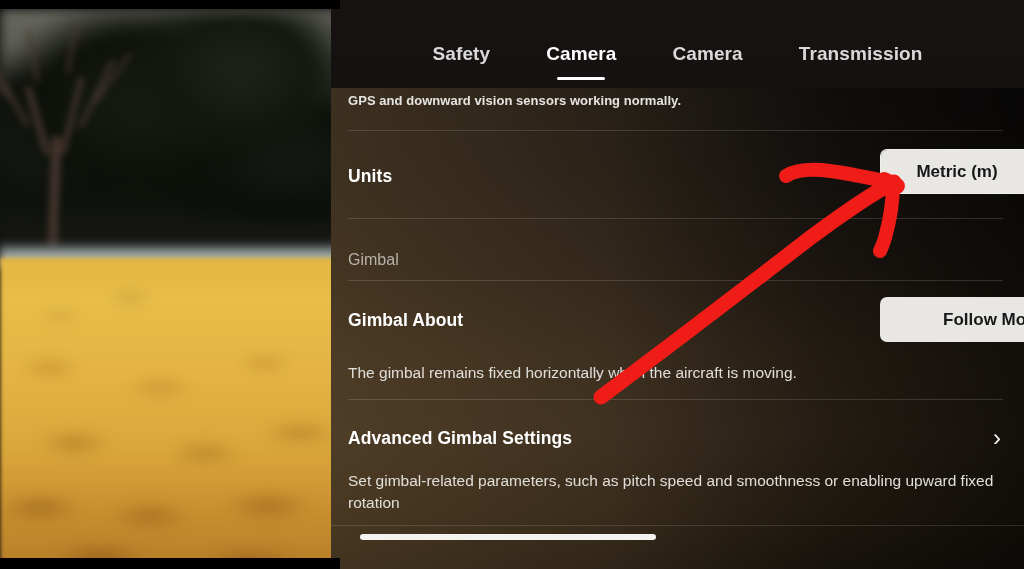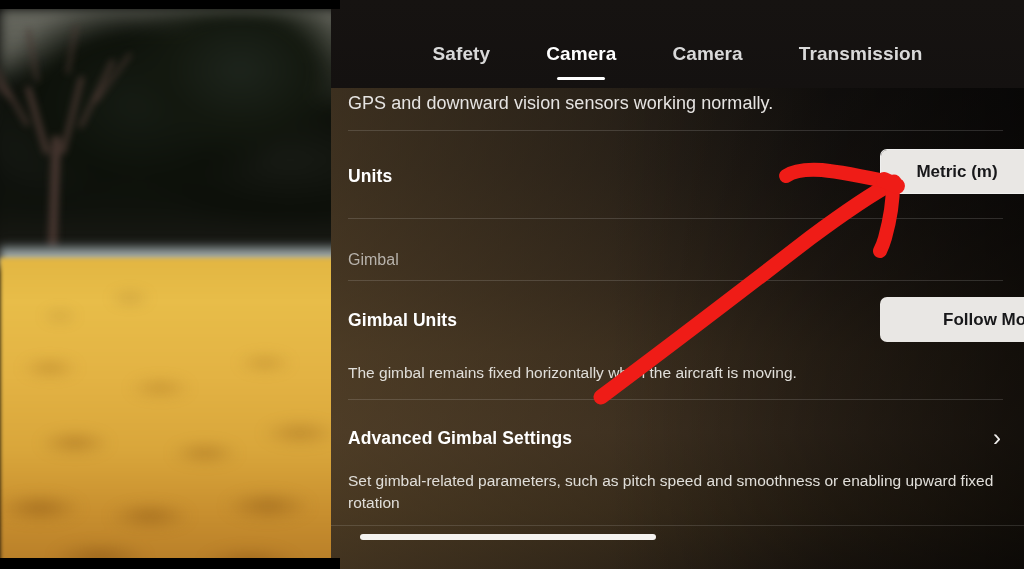--- a/index.html
+++ b/index.html
@@ -161,22 +161,22 @@
     left: 0; top: 88px;
     width: 100%;
     height: 481px;
   }
 
   
   #status-line {
     position: absolute;
     left: 17px; top: 5px;
     color: #e6e4e2;
-    font-size: 18px;
-    font-weight: 400;
+    font-size: 13px;
+    font-weight: 700;
     letter-spacing: 0.05px;
   }
 
   .divider {
     position: absolute;
     left: 17px;
     width: 655px;
     height: 1px;
     background: rgba(255,255,255,0.14);
   }
@@ -342,21 +342,21 @@
 
         </div>
 
         <div class="divider" style="top:130px;"></div>
 
         <div class="section-label" style="top:163px;">Gimbal</div>
 
         <div class="divider" style="top:192px;"></div>
 
         <div class="setting-row" style="top:208px; height:48px;">
-          <span class="row-label">Gimbal Units</span>
+          <span class="row-label">Gimbal About</span>
         </div>
         <div class="segmented" id="gimbal-seg" style="left:549px; top:209px; width:455px; height:45px;">
           <div class="seg on" style="width:229px;">
             <span>Follow Mode</span>
           </div>
 
         </div>
 
         <div class="desc-text" style="top:274px;">The gimbal remains fixed horizontally when the aircraft is moving.</div>
 

